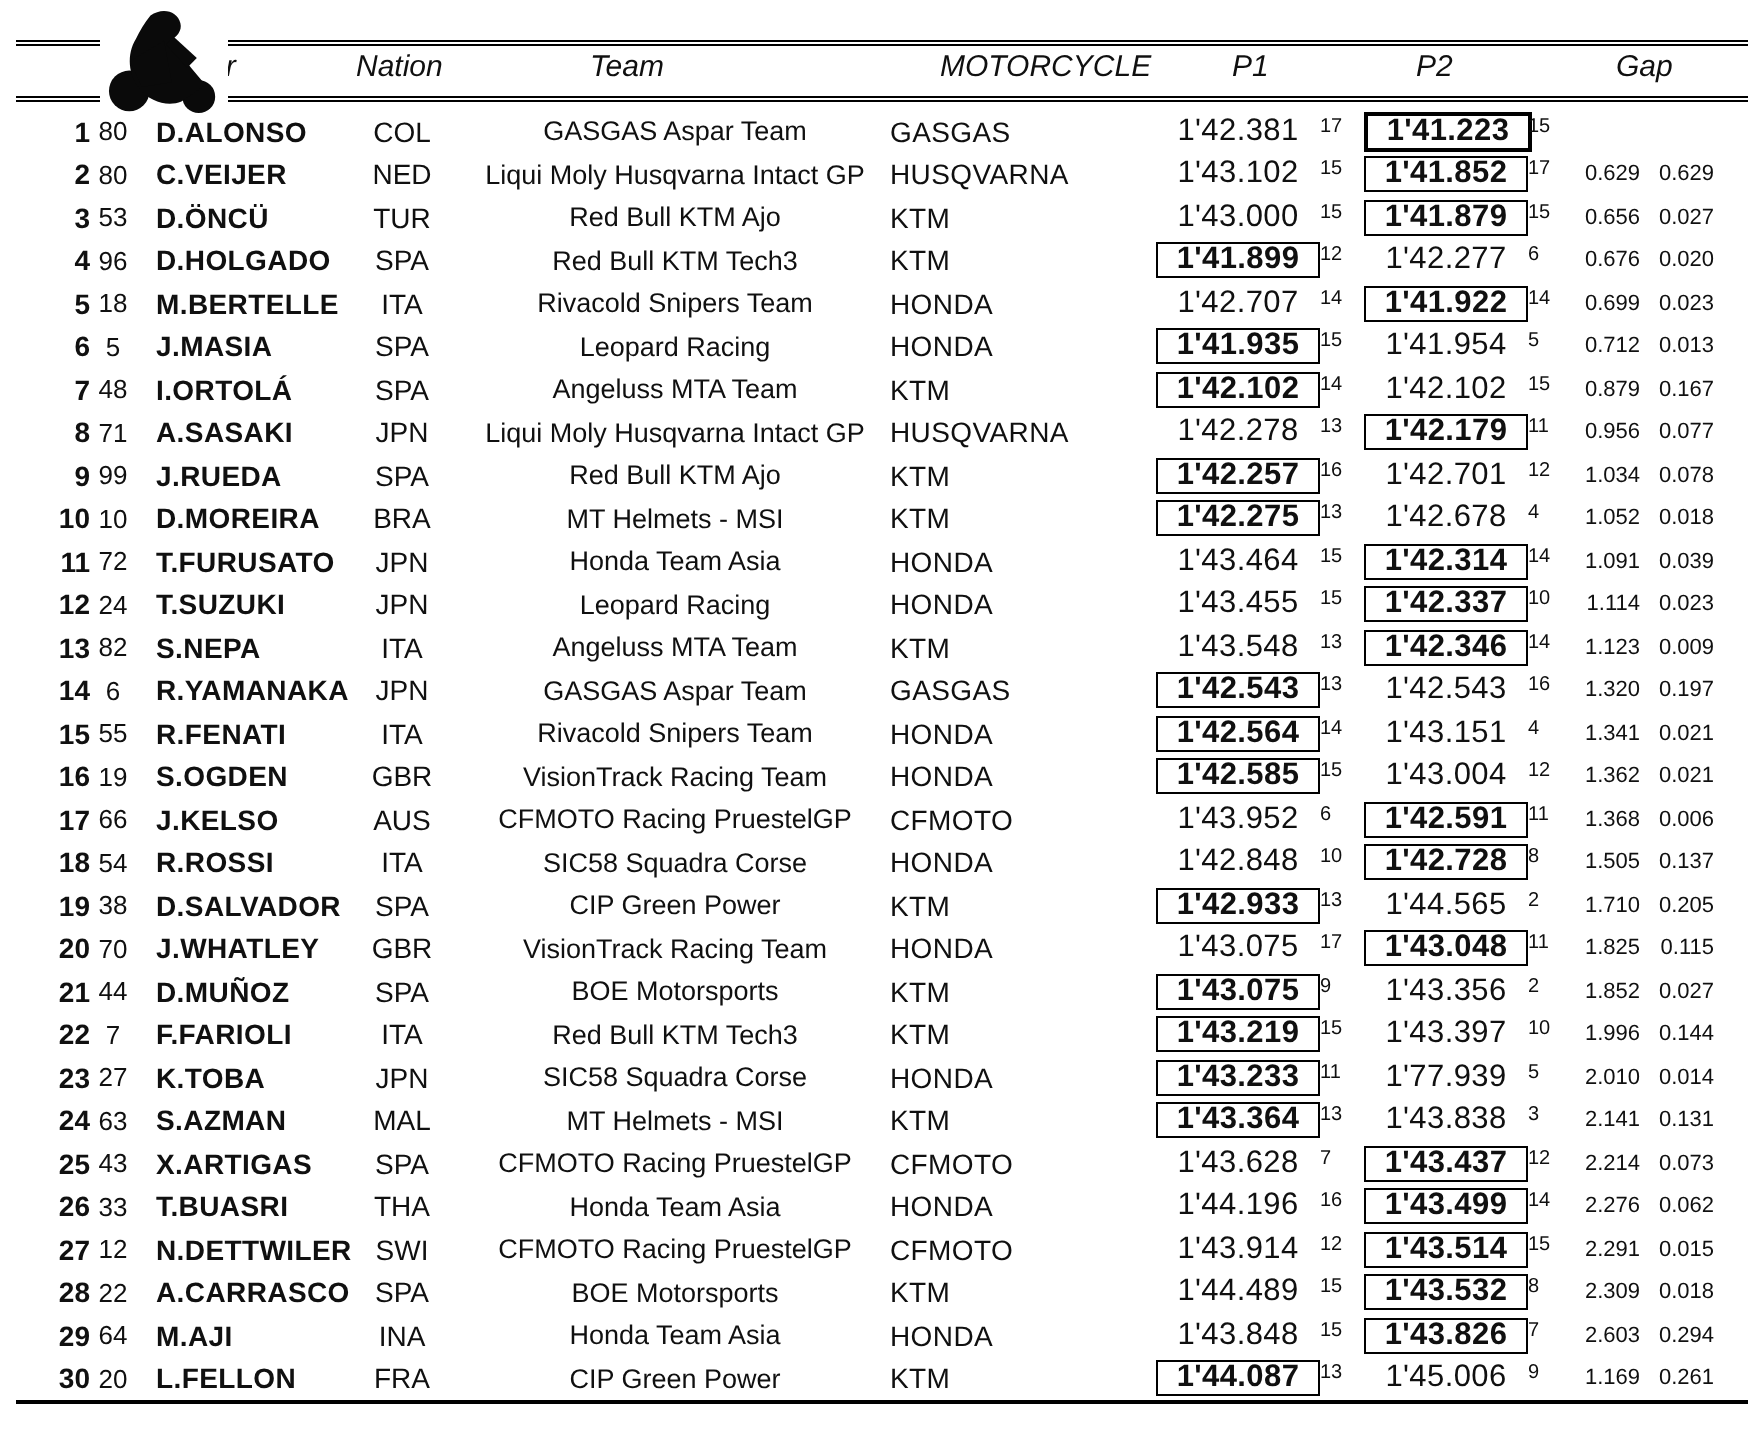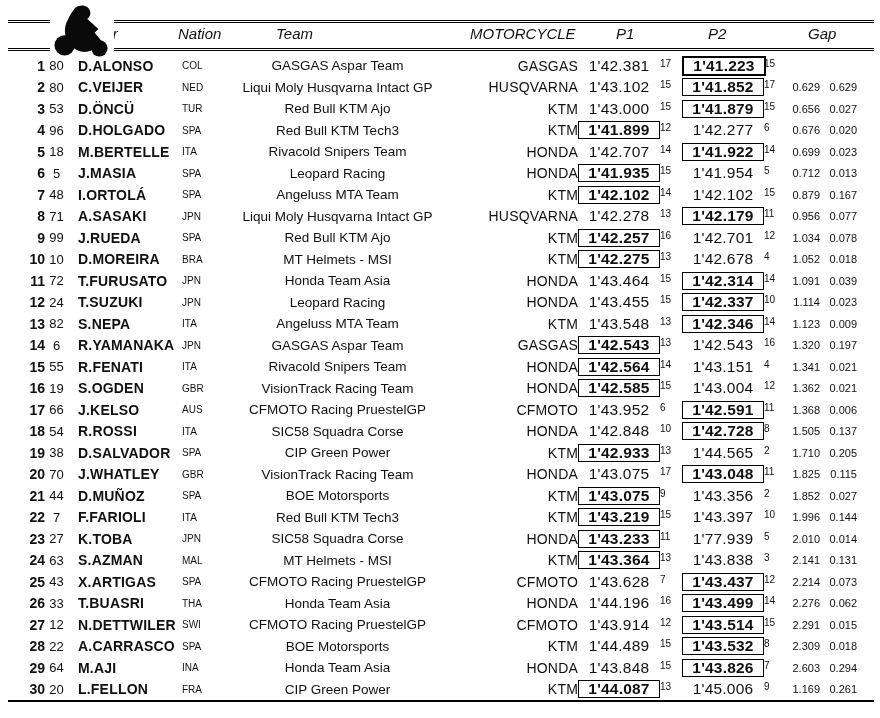--- a/index.html
+++ b/index.html
@@ -26,23 +26,23 @@
   .tbody { position:absolute; top:55px; left:0; right:0; }
   .row {
     display:grid;
     grid-template-columns:45px 23px 114px 40px 223px 133px 78px 26px 78px 26px 36px 42px 1fr;
     height:21.5px; align-items:center;
   }
   .c { white-space:nowrap; }
   .c-pos  { text-align:right; font-weight:bold; font-size:14px; }
   .c-num  { text-align:center; font-size:13px; }
   .c-name { padding-left:10px; font-weight:bold; font-size:14px; letter-spacing:0.2px; }
-  .c-nat  { text-align:left; font-size:10px; padding-right:2px; }
+  .c-nat  { text-align:center; font-size:14px; padding-right:2px; }
   .c-team { padding-left:8px; font-size:13.5px;text-align:center; }
-  .c-moto { text-align:right; font-size:14px; letter-spacing:0.2px; }
+  .c-moto { text-align:left; font-size:14px; letter-spacing:0.2px; }
   .c-p1, .c-p2 { text-align:right; font-size:15.5px;text-decoration:underline; }
   .time {
     display:inline-block; min-width:76px; text-align:center;
     border:1.5px solid transparent; line-height:16px; padding:0 2px;
     letter-spacing:0.2px;
   }
   .time.best   { border-color:#000; font-weight:bold; }
   .time.overall{ border-width:2px; }
   .c-laps { font-size:10px; padding-left:4px; align-self:start; padding-top:2.5px; }
   .c-gap1 { text-align:right; font-size:11px; padding-right:2px; }
@@ -55,21 +55,21 @@
 </head>
 <body>
 
 <div class="sheet">
 
   <div class="rules"></div>
 
   <div>
     <span class="hl" style="left:82px">Rider</span>
     <span class="hl" style="left:178px">Nation</span>
-    <span class="hl" style="left:276px">Team</span>
+    <span class="hl" style="left:295px">Team</span>
     <span class="hl" style="left:470px">MOTORCYCLE</span>
     <span class="hl" style="left:616px">P1</span>
     <span class="hl" style="left:708px">P2</span>
     <span class="hl" style="left:808px">Gap</span>
   </div>
 
   <div class="icon-wrap">
     <svg width="60" height="56" viewBox="0 0 62 58" fill="#0a0a0a" xmlns="http://www.w3.org/2000/svg">
       <circle cx="13" cy="45" r="10.5"></circle>
       <circle cx="49" cy="48" r="8.5"></circle>

